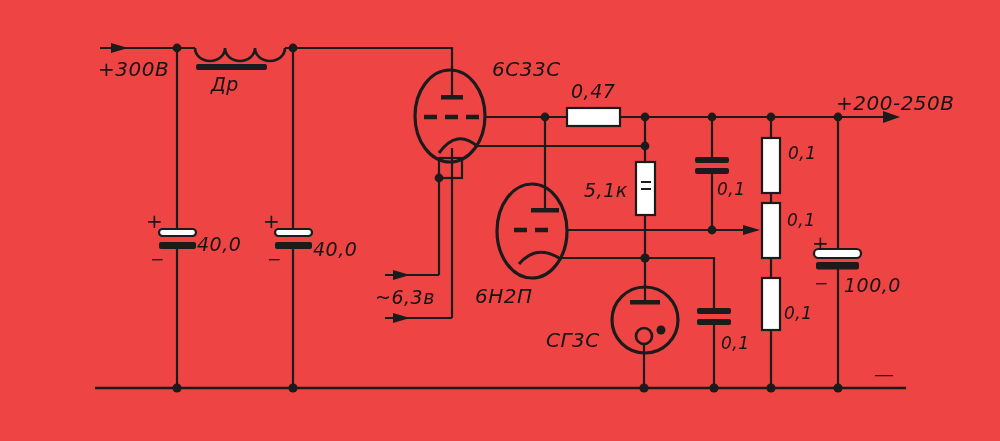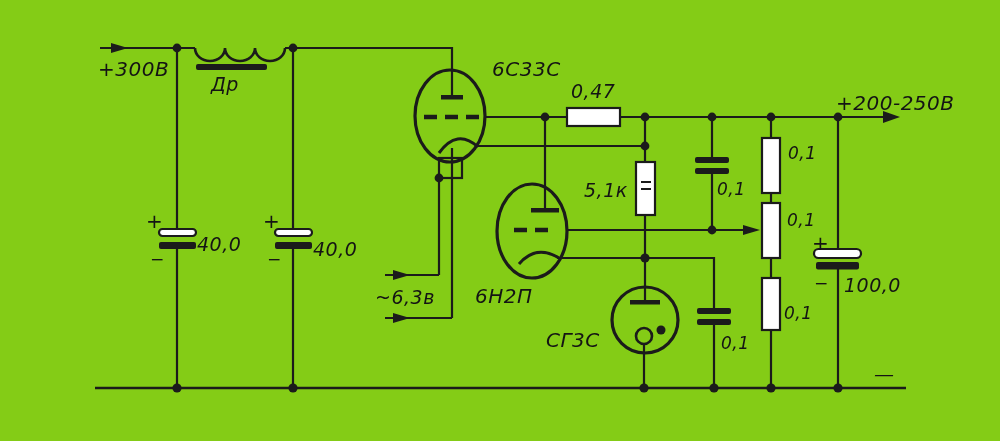--- a/index.html
+++ b/index.html
@@ -1,16 +1,16 @@
 <!DOCTYPE html>
 <html><head>
 <meta charset="utf-8">
 <style>
   html,body{margin:0;padding:0;background:#fff;}
-  #canvas{position:relative;width:1000px;height:441px;background:#84cc16;overflow:hidden;text-align:center;}
+  #canvas{position:relative;width:1000px;height:441px;background:#ef4444;overflow:hidden;text-align:center;}
   svg{position:absolute;left:0;top:0;}
   .wire{stroke:#1b1b1b;stroke-width:2.2;fill:none;}
   .rail{stroke:#1b1b1b;stroke-width:2.6;fill:none;}
   .tube{stroke:#1b1b1b;stroke-width:3.2;fill:none;}
   .plate{fill:#1b1b1b;}
   .rbox{fill:#ffffff;stroke:#1b1b1b;stroke-width:2.2;}
   .cap-pos{fill:#ffffff;stroke:#1b1b1b;stroke-width:2.2;}
   .dot{fill:#1b1b1b;}
   .arrow{fill:#1b1b1b;}
   .griddash{stroke:#1b1b1b;stroke-width:4.6;stroke-dasharray:13 8;fill:none;}

